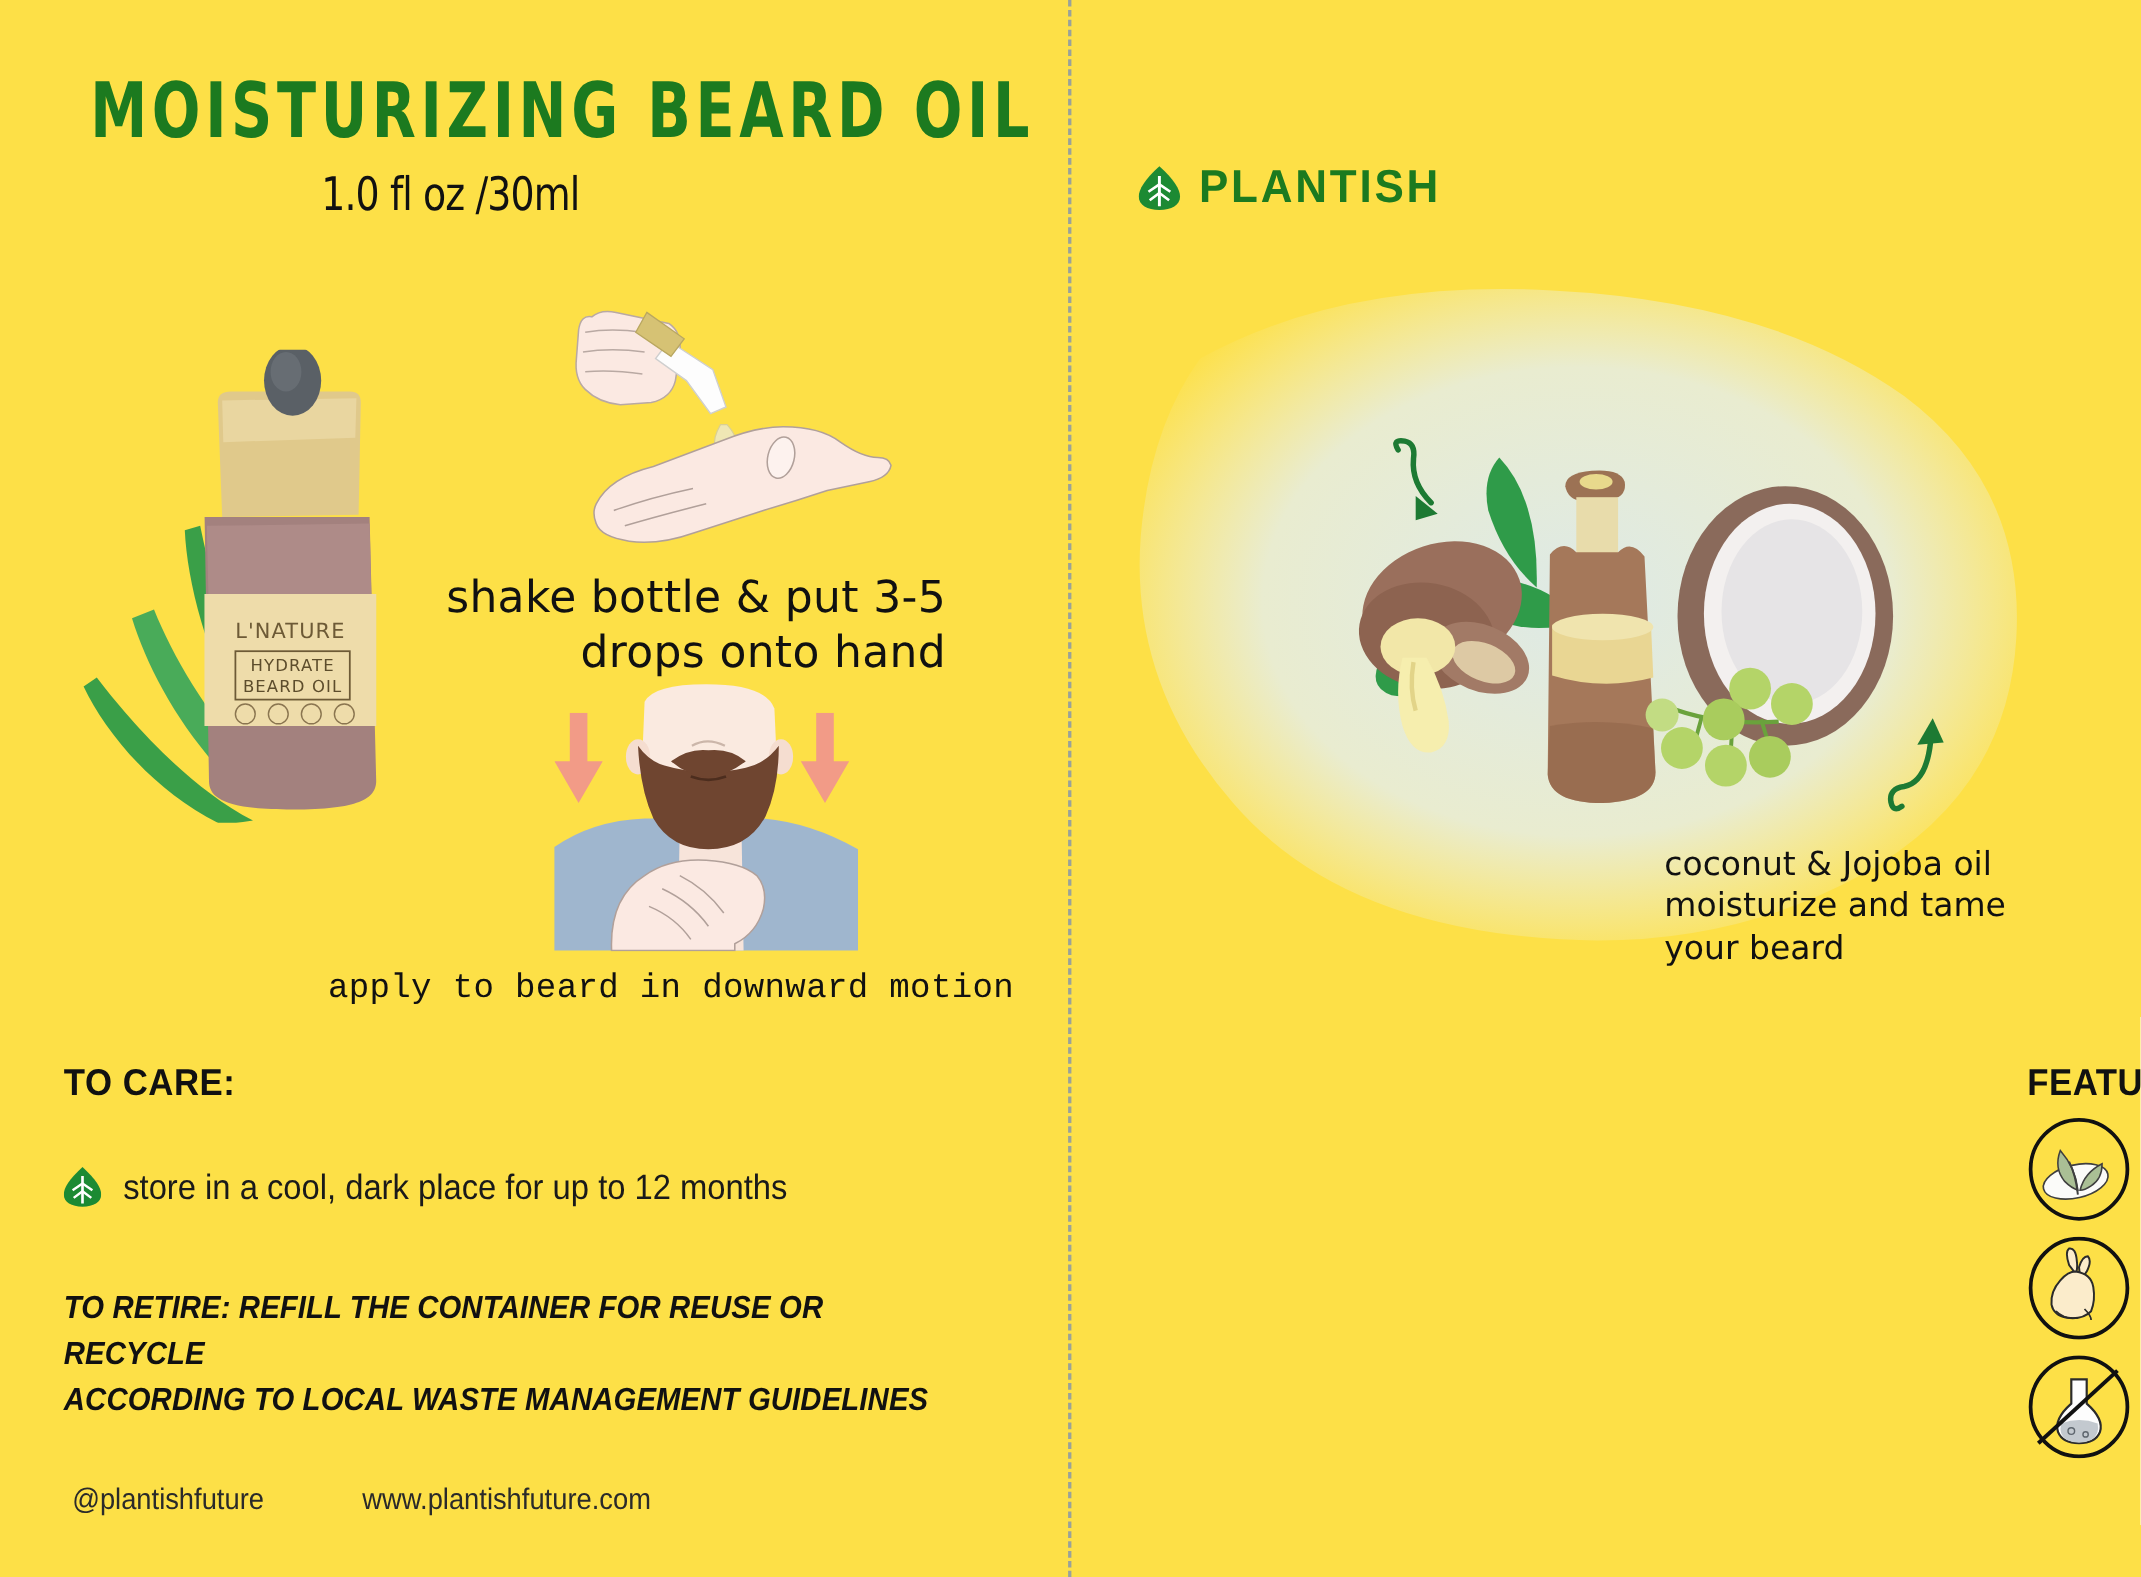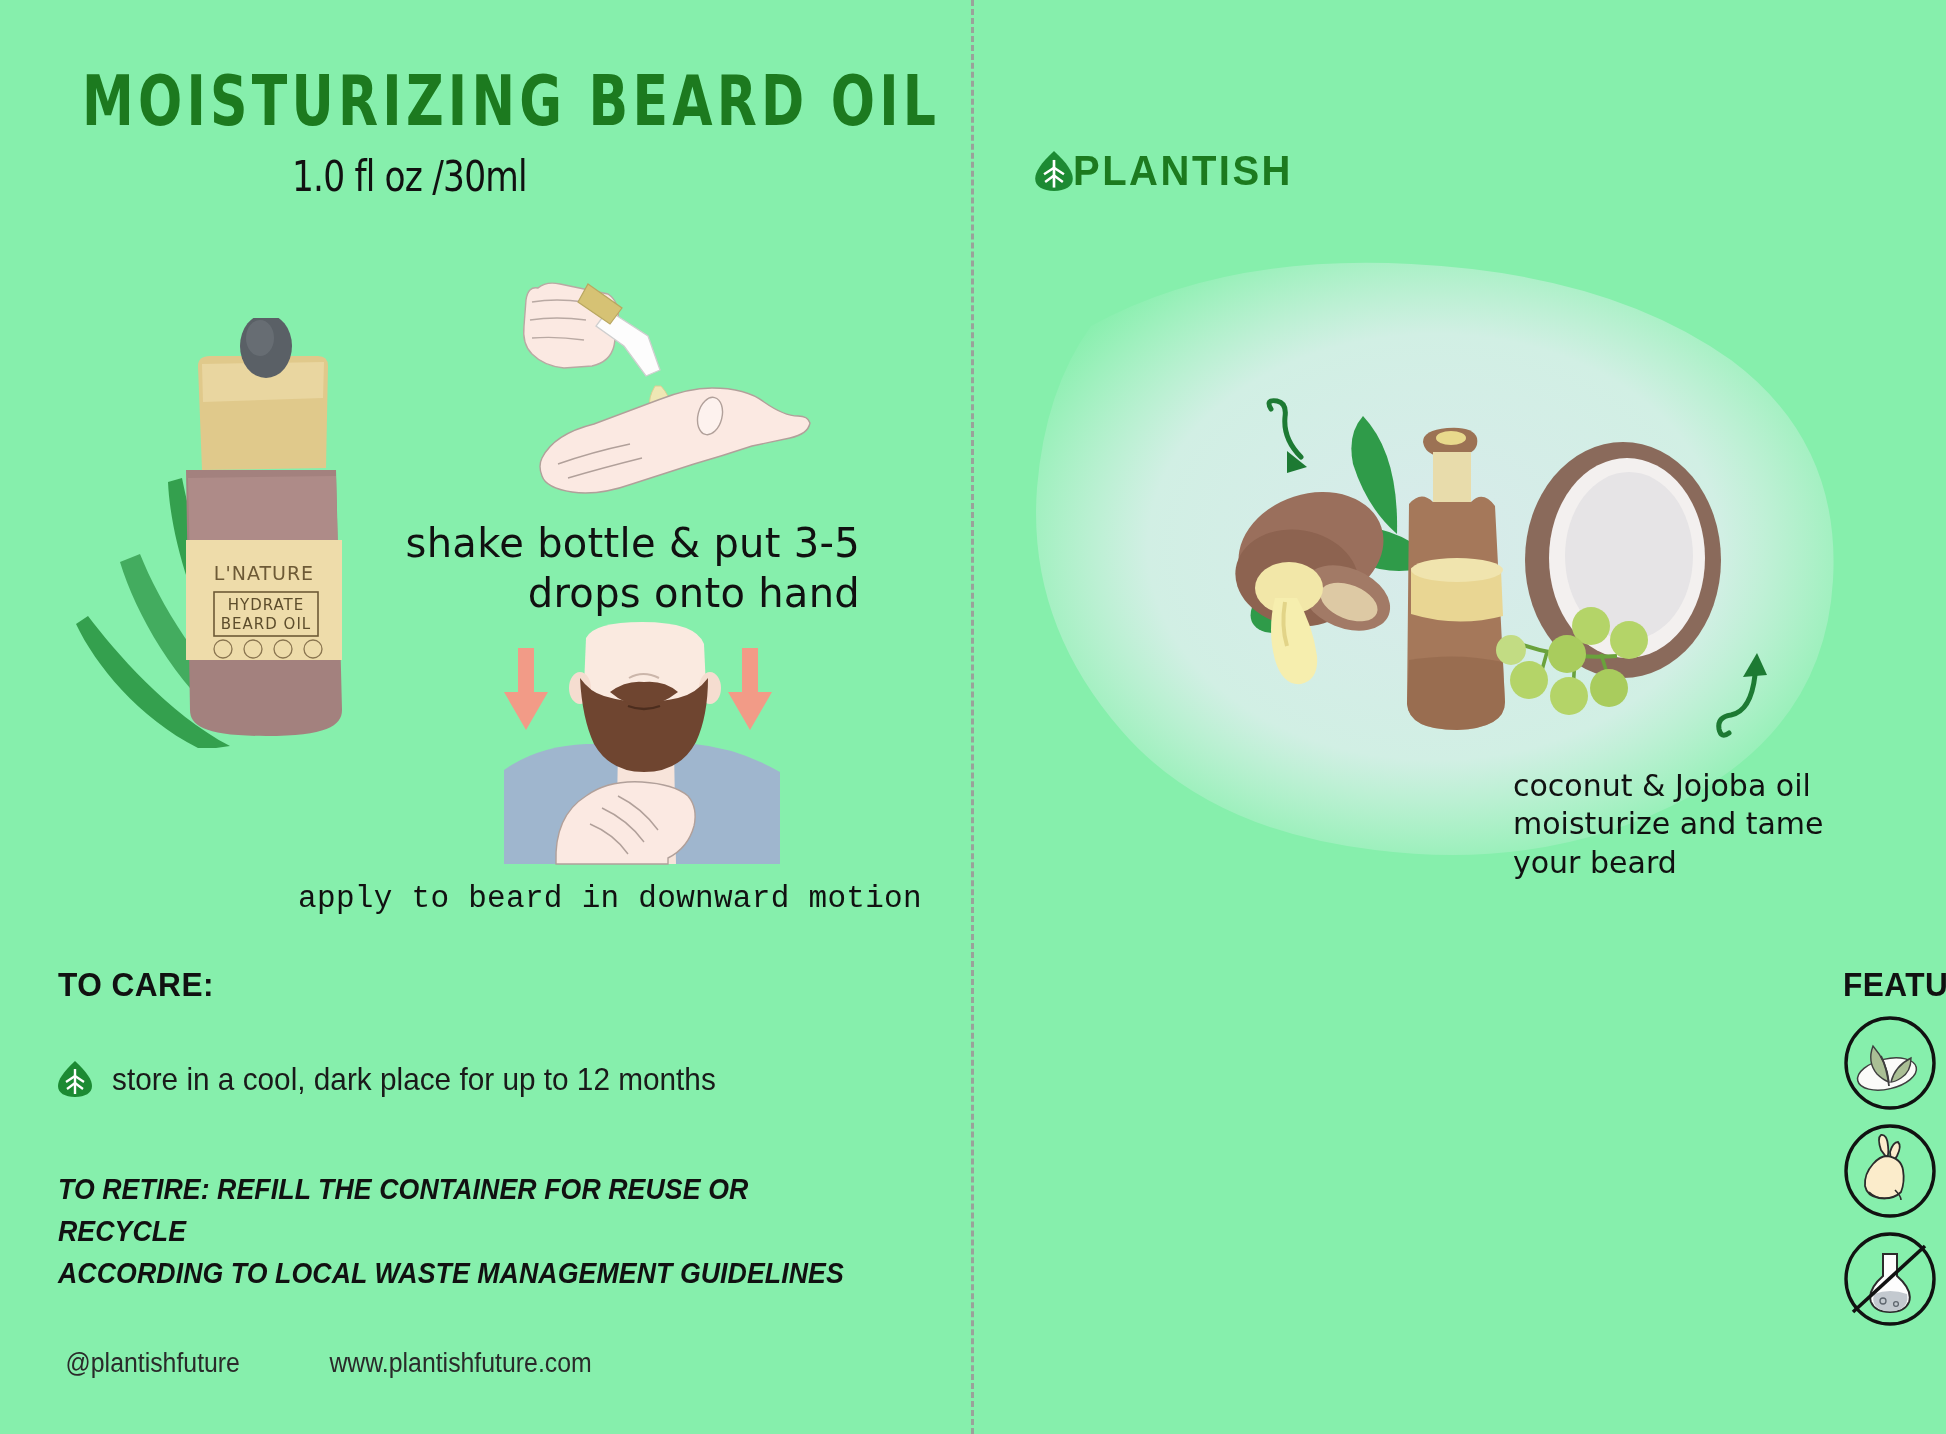--- a/index.html
+++ b/index.html
@@ -6,21 +6,21 @@
   * { box-sizing: border-box; margin: 0; padding: 0; }
   html, body {
     width: 1946px; height: 1434px;
     background: #ffffff;
     font-family: "Liberation Sans", sans-serif;
     overflow: hidden;
   }
   #sheet {
     position: relative;
     width: 1946px; height: 1434px;
-    background: #86efac;
+    background: #fde047;
   }
 
   
   #divider {
     position: absolute;
     left: 971px; top: 0;
     width: 0; height: 1434px;
     border-left: 3px dashed #9aa29a;
   }
 
@@ -109,21 +109,21 @@
     font-family: "Liberation Sans", sans-serif;
     font-size: 27px; color: #2a2a2a;
   }
   #footer-row span { transform: scaleX(0.92); transform-origin: left baseline; white-space: nowrap; }
 
   
   #right-panel { position: absolute; left: 971px; top: 0; width: 975px; height: 1434px; }
 
   #brand-row {
     position: absolute; left: 64px; top: 148px;
-    display: flex; align-items: center; 
+    display: flex; align-items: center; gap: 17px;
   }
   #brand-name {
     font-family: "Liberation Sans", sans-serif;
     font-size: 40px; font-weight: 700;
     letter-spacing: 2.5px;
     color: #1c7a1f;
     transform: scaleY(1.05);
   }
 
   #watercolor-bg {

